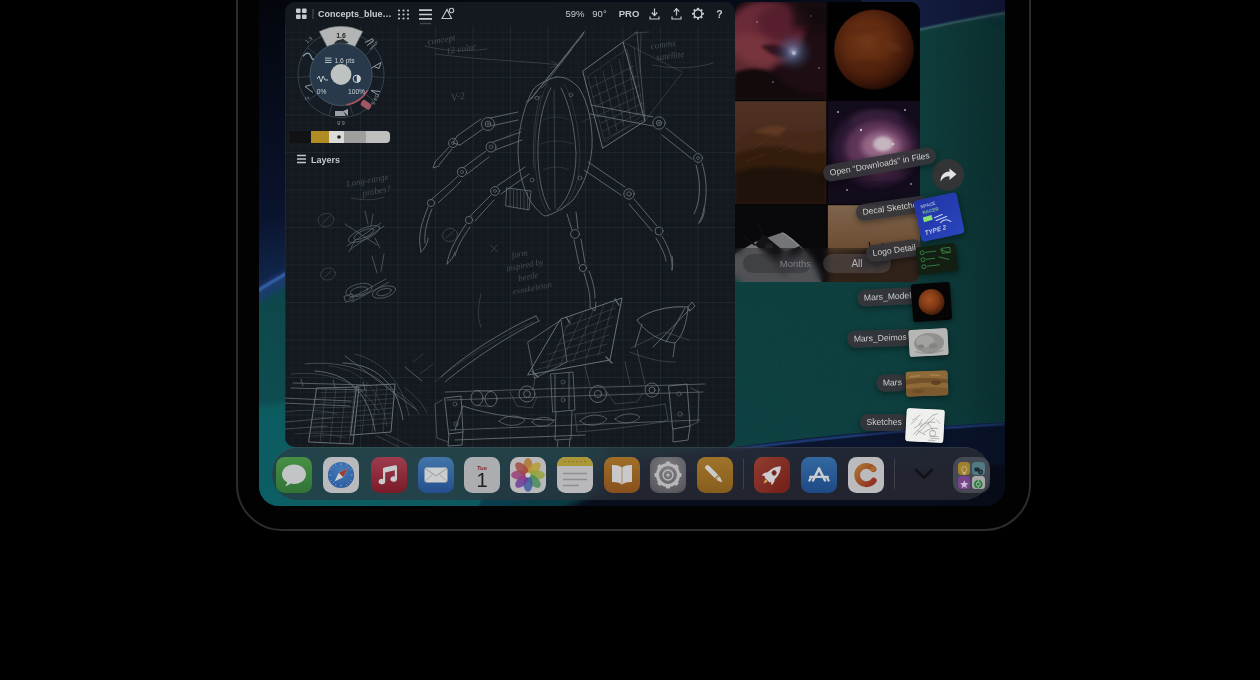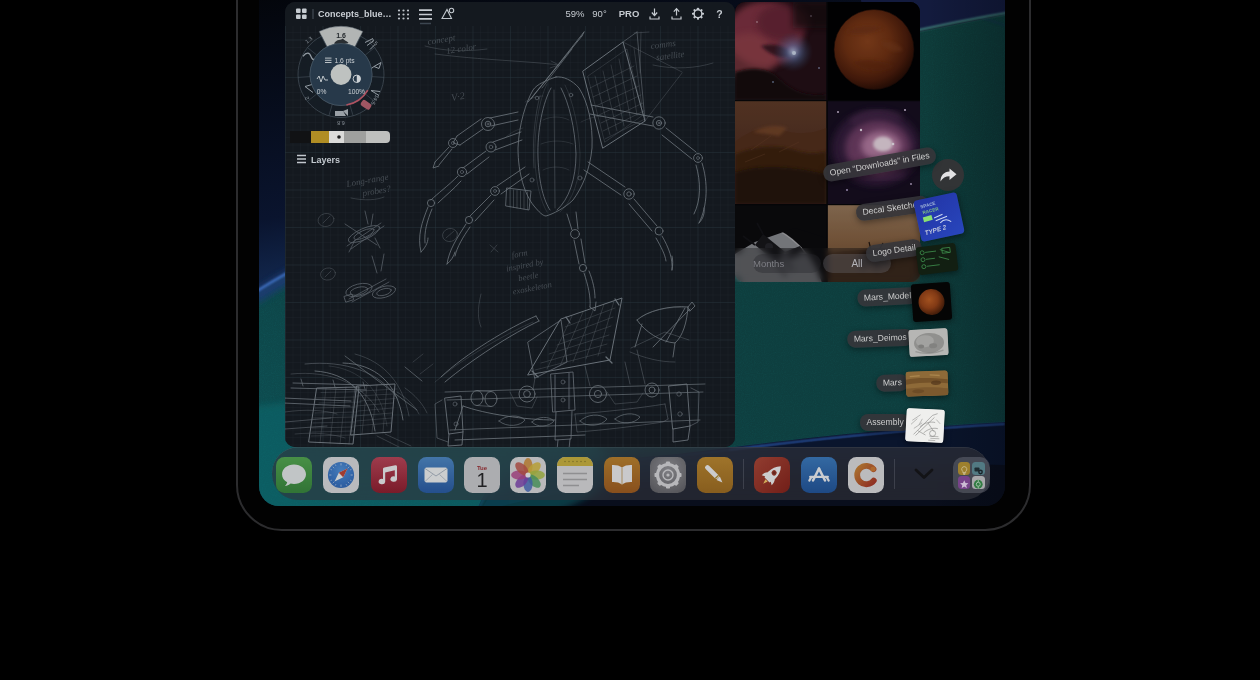--- a/index.html
+++ b/index.html
@@ -569,38 +569,38 @@
             <circle cx="152" cy="263" r="3" fill="#1c1208"></circle>
         <path d="M136,248 L134,240 M144,248 L148,241" stroke="#241811" stroke-width="1.2"></path>
       </g>
 
       <rect x="91.5" y="0" width="1.2" height="280" fill="#060608"></rect>
       <rect x="0" y="98" width="185" height="1.2" fill="#060608"></rect>
       <rect x="0" y="202" width="185" height="1.2" fill="#060608"></rect>
     </svg>
     <div style="position:absolute;left:0;top:0;width:185px;height:280px;background:rgba(0,0,4,0.16);"></div>
     <div style="position:absolute;left:0;top:246px;width:185px;height:34px;background:rgba(16,16,20,0.35);backdrop-filter:blur(3px);"></div>
-    <div style="position:absolute;left:18px;top:252px;width:68px;height:19px;border-radius:10px;background:rgba(40,40,46,0.40);color:#7e7f85;font-size:9.5px;line-height:19px;text-align:left;">Months</div>
+    <div style="position:absolute;left:8px;top:252px;width:68px;height:19px;border-radius:10px;background:rgba(40,40,46,0.40);color:#7e7f85;font-size:9.5px;line-height:19px;text-align:right;">Months</div>
     <div style="position:absolute;left:88px;top:252px;width:68px;height:19px;border-radius:10px;background:rgba(112,112,120,0.34);color:#b4b4b9;font-size:10px;line-height:19px;text-align:center;">All</div>
     </div>
     <div id="dragitems" class="abs" style="left:0;top:0;width:746px;height:516px;">
 
       <div class="abs" style="left:673px;top:169px;width:32px;height:32px;border-radius:50%;background:rgba(52,52,54,0.96);">
         <svg width="32" height="32" viewBox="0 0 32 32">
           <path d="M17.5,9.5 L24.5,15.2 L17.5,21 L17.5,17.2 C13.5,17.2 10.5,19 8.5,22.5 C8.5,16.5 12,12.8 17.5,12.6 Z" fill="#e2e2e4"></path>
         </svg>
       </div>
 
       <div class="pill" style="left:563px;top:176px;transform:rotate(-10deg);transform-origin:left top;">Open “Downloads” in Files</div>
       <div class="pill" style="left:596px;top:215px;transform:rotate(-8deg);transform-origin:left top;">Decal Sketches</div>
       <div class="pill" style="left:606px;top:256px;transform:rotate(-8deg);transform-origin:left top;">Logo Detail</div>
       <div class="pill" style="left:598px;top:300px;transform:rotate(-3deg);transform-origin:left top;">Mars_Model</div>
       <div class="pill" style="left:588px;top:341px;transform:rotate(-2deg);transform-origin:left top;">Mars_Deimos</div>
       <div class="pill" style="left:617px;top:385px;transform:rotate(-2deg);transform-origin:left top;">Mars</div>
-      <div class="pill" style="left:601px;top:424px;">Assembly</div>
+      <div class="pill" style="left:601px;top:424px;">Sketches</div>
 
       <div class="thumb" style="left:658px;top:206px;width:44px;height:42px;border-radius:4px;transform:rotate(-12deg);background:linear-gradient(145deg,#2233a4,#2846bc);">
         <svg width="44" height="42" viewBox="0 0 44 42">
           <text x="6" y="9" font-size="4.6" fill="#acc0dc" opacity="0.9" font-family="Liberation Sans" font-weight="700" transform="rotate(-3 6 9)">SPACE</text>
           <text x="7" y="15" font-size="4.6" fill="#84c884" opacity="0.9" font-family="Liberation Sans" font-weight="700" transform="rotate(-3 7 15)">RACER</text>
           <rect x="6" y="18" width="9" height="5" fill="#8adf72" transform="rotate(-4 6 18)"></rect>
           <path d="M17,21 L26,19 M18,24 L30,22 M22,27 C26,24 30,25 33,28" stroke="#cdd8f2" stroke-width="1" fill="none"></path>
           <text x="5" y="36" font-size="6.4" fill="#ccd2e0" opacity="0.95" font-family="Liberation Sans" font-weight="700" font-style="italic" transform="rotate(-4 5 36)">TYPE 2</text>
         </svg>
       </div>

